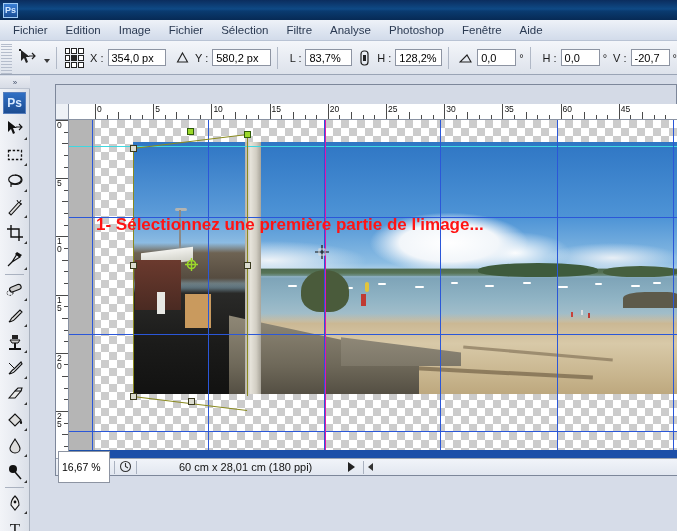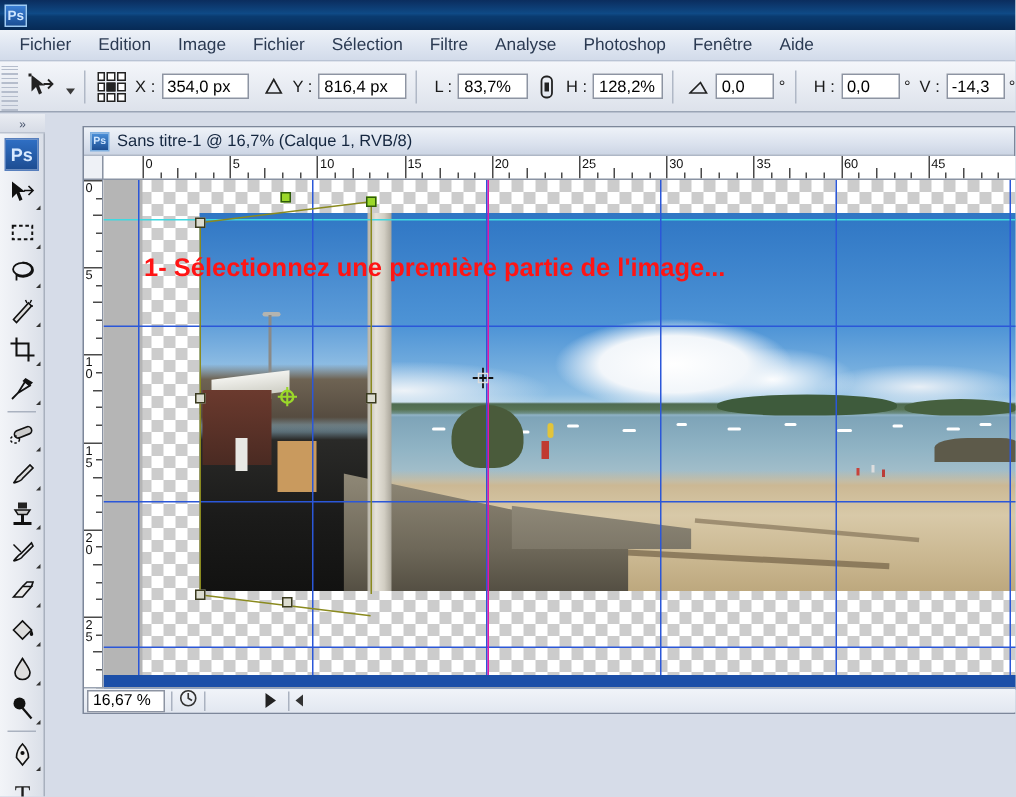--- a/index.html
+++ b/index.html
@@ -297,32 +297,33 @@
   .guide-v { position: absolute; top: 0; width: 1px; height: 340px; background: #2b57d8; }
   .guide-h { position: absolute; left: 0; width: 609px; height: 1px; background: #2b57d8; }
   .guide-magenta { position: absolute; top: 0; width: 1px; height: 340px; background: #e216a8; }
   .guide-cyan { position: absolute; left: 0; width: 609px; height: 1px; background: #3fd8e0; }
 
   
   .annot {
     position: absolute; color: #ff1414; font-weight: bold;
     font-family: "Liberation Sans", sans-serif; white-space: nowrap;
     z-index: 12;
+    margin-top: 46px;
   }
   #annot-top { top: 49px; left: 27px; font-size: 17px; }
 
   
   #statusbar {
     position: absolute; bottom: 0; left: 0; width: 622px; height: 17px;
     background: linear-gradient(to bottom, #f1f4f9, #e2e7f0);
     border-top: 1px solid #9aa3b2;
     display: flex; align-items: center;
   }
   #zoom-field {
-    width: 52px; height: 15px; margin-left: 2px;
+    width: 52px; height: 32px; margin-left: 2px;
     background: #ffffff; border: 1px solid #8d94a2;
     font-size: 10.5px; color: #000;
     display: flex; align-items: center; padding-left: 3px;
   }
   .sb-sep { width: 1px; height: 13px; background: #aab2c0; margin: 0 4px; }
   #doc-size-text { font-size: 11px; color: #111; margin-left: 38px; }
   #sb-arrow {
     width: 0; height: 0; border-top: 5px solid transparent;
     border-bottom: 5px solid transparent; border-left: 7px solid #222;
     margin-left: 36px;
@@ -384,21 +385,21 @@
   <span class="opt-label">X :</span>
   <div class="opt-field w-x">354,0 px</div>
 
   <span class="tri-icon" style="margin-left:10px;">
     <svg width="13" height="13" viewBox="0 0 13 13">
         <path d="M6.5 2 L11.5 11 L1.5 11 Z" fill="none" stroke="#222" stroke-width="1.1"></path>
       </svg>
   </span>
 
   <span class="opt-label">Y :</span>
-  <div class="opt-field w-y">816,4 px</div>
+  <div class="opt-field w-y">580,2 px</div>
 
   <div class="opt-sep"></div>
 
   <span class="opt-label">L :</span>
   <div class="opt-field w-s">83,7%</div>
 
   <span class="link-icon">
     <svg width="13" height="18" viewBox="0 0 13 18">
       <rect x="3" y="2" width="7" height="14" rx="3" fill="none" stroke="#222" stroke-width="1.2"></rect>
       <rect x="5" y="6" width="3" height="6" fill="#222"></rect>
@@ -419,21 +420,21 @@
   <div class="opt-field w-a" style="margin-left:5px;">0,0</div>
   <span class="deg">°</span>
 
   <div class="opt-sep"></div>
 
   <span class="opt-label">H :</span>
   <div class="opt-field w-a">0,0</div>
   <span class="deg">°</span>
 
   <span class="opt-label">V :</span>
-  <div class="opt-field w-a">-14,3</div>
+  <div class="opt-field w-a">-20,7</div>
   <span class="deg">°</span>
 </div>
 
 <div id="toolbox">
   <div id="toolbox-handle">
     <span>»</span>
   </div>
   <div id="tb-ps">Ps</div>
 
   <div class="tool-btn" style="margin-top:2px;">
@@ -560,24 +561,20 @@
 
   <div class="tool-btn">
     <span class="tb-glyph" style="font-size:17px;font-family:'Liberation Serif',serif;">T</span>
 
   </div>
 
 </div>
 
 <div id="docwin">
 
-  <div id="doc-titlebar">
-    <div id="doc-icon">Ps</div>
-    <div id="doc-title-text">Sans titre-1 @ 16,7% (Calque 1, RVB/8)</div>
-  </div>
 
   <div id="corner-box"></div>
 
   <div id="hruler">
       <div class="hr-tick" style="left: 39px; height: 15px;"></div>
       <div class="hr-num" style="left: 39px;">0</div>
       <div class="hr-tick" style="left: 50.64px; height: 4px;"></div>
       <div class="hr-tick" style="left: 62.28px; height: 7px;"></div>
       <div class="hr-tick" style="left: 73.92px; height: 4px;"></div>
       <div class="hr-tick" style="left: 85.56px; height: 4px;"></div>
@@ -778,17 +775,18 @@
   <div id="statusbar">
     <div id="zoom-field">16,67 %</div>
     <div class="sb-sep"></div>
     <span>
       <svg width="13" height="13" viewBox="0 0 13 13">
         <circle cx="6.5" cy="6.5" r="5" fill="none" stroke="#333" stroke-width="1.1"></circle>
         <path d="M6.5 3 L6.5 6.5 L9 8" stroke="#333" stroke-width="1.1" fill="none"></path>
       </svg>
     </span>
     <div class="sb-sep"></div>
+    <div id="doc-size-text">60 cm x 28,01 cm (180 ppi)</div>
     <div id="sb-arrow"></div>
     <div class="sb-sep" style="margin-left:8px;"></div>
     <div id="sb-left-arrow" style="margin-left:0;"></div>
   </div>
 </div>
 
 </body></html>

